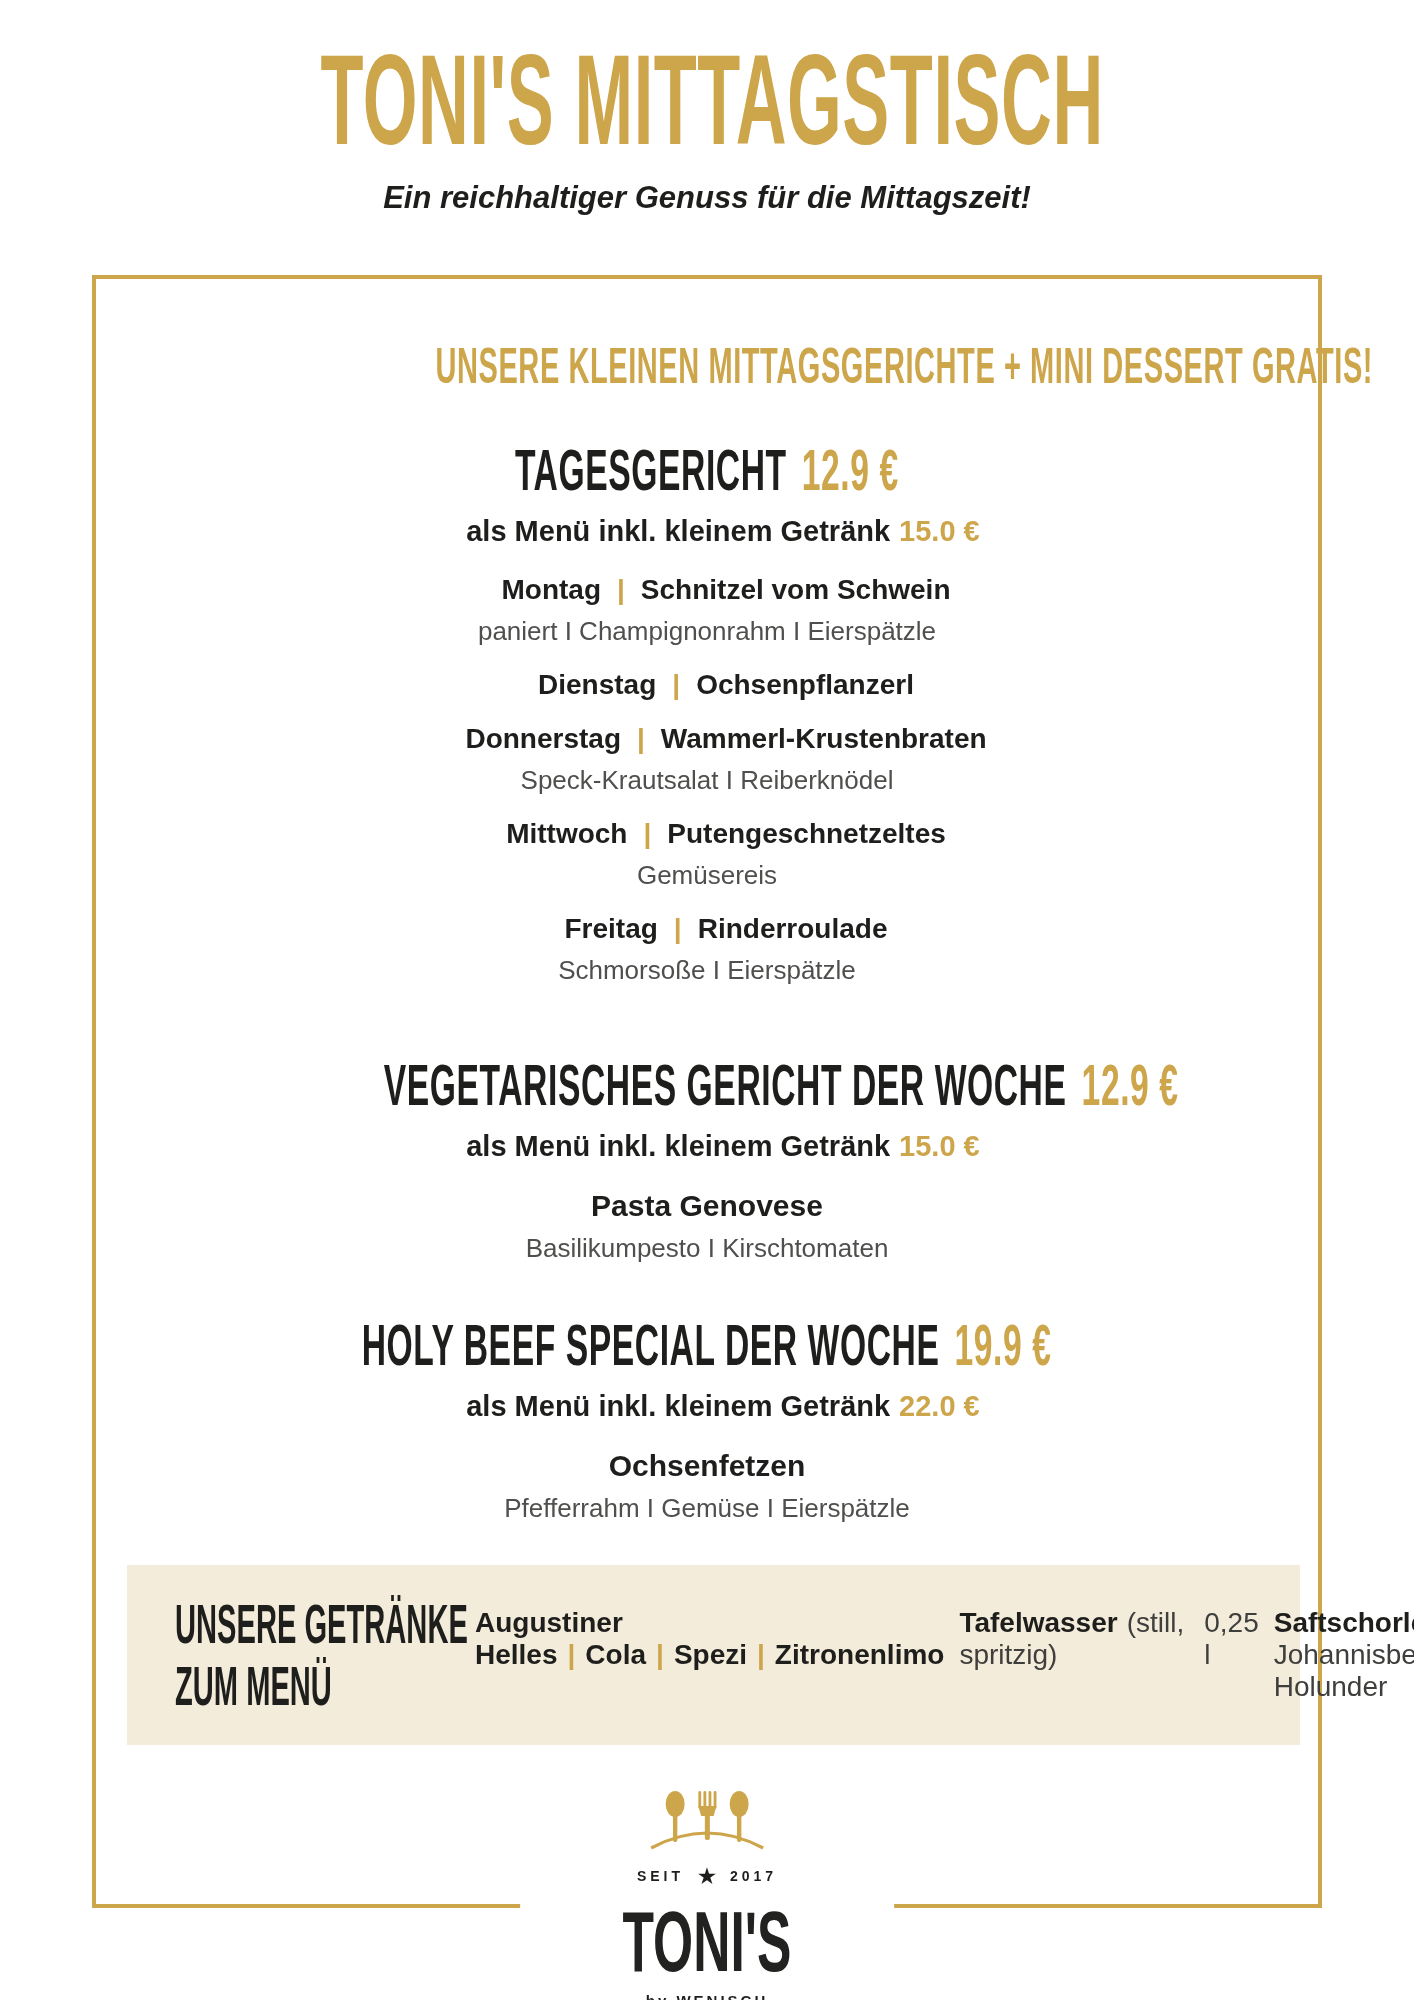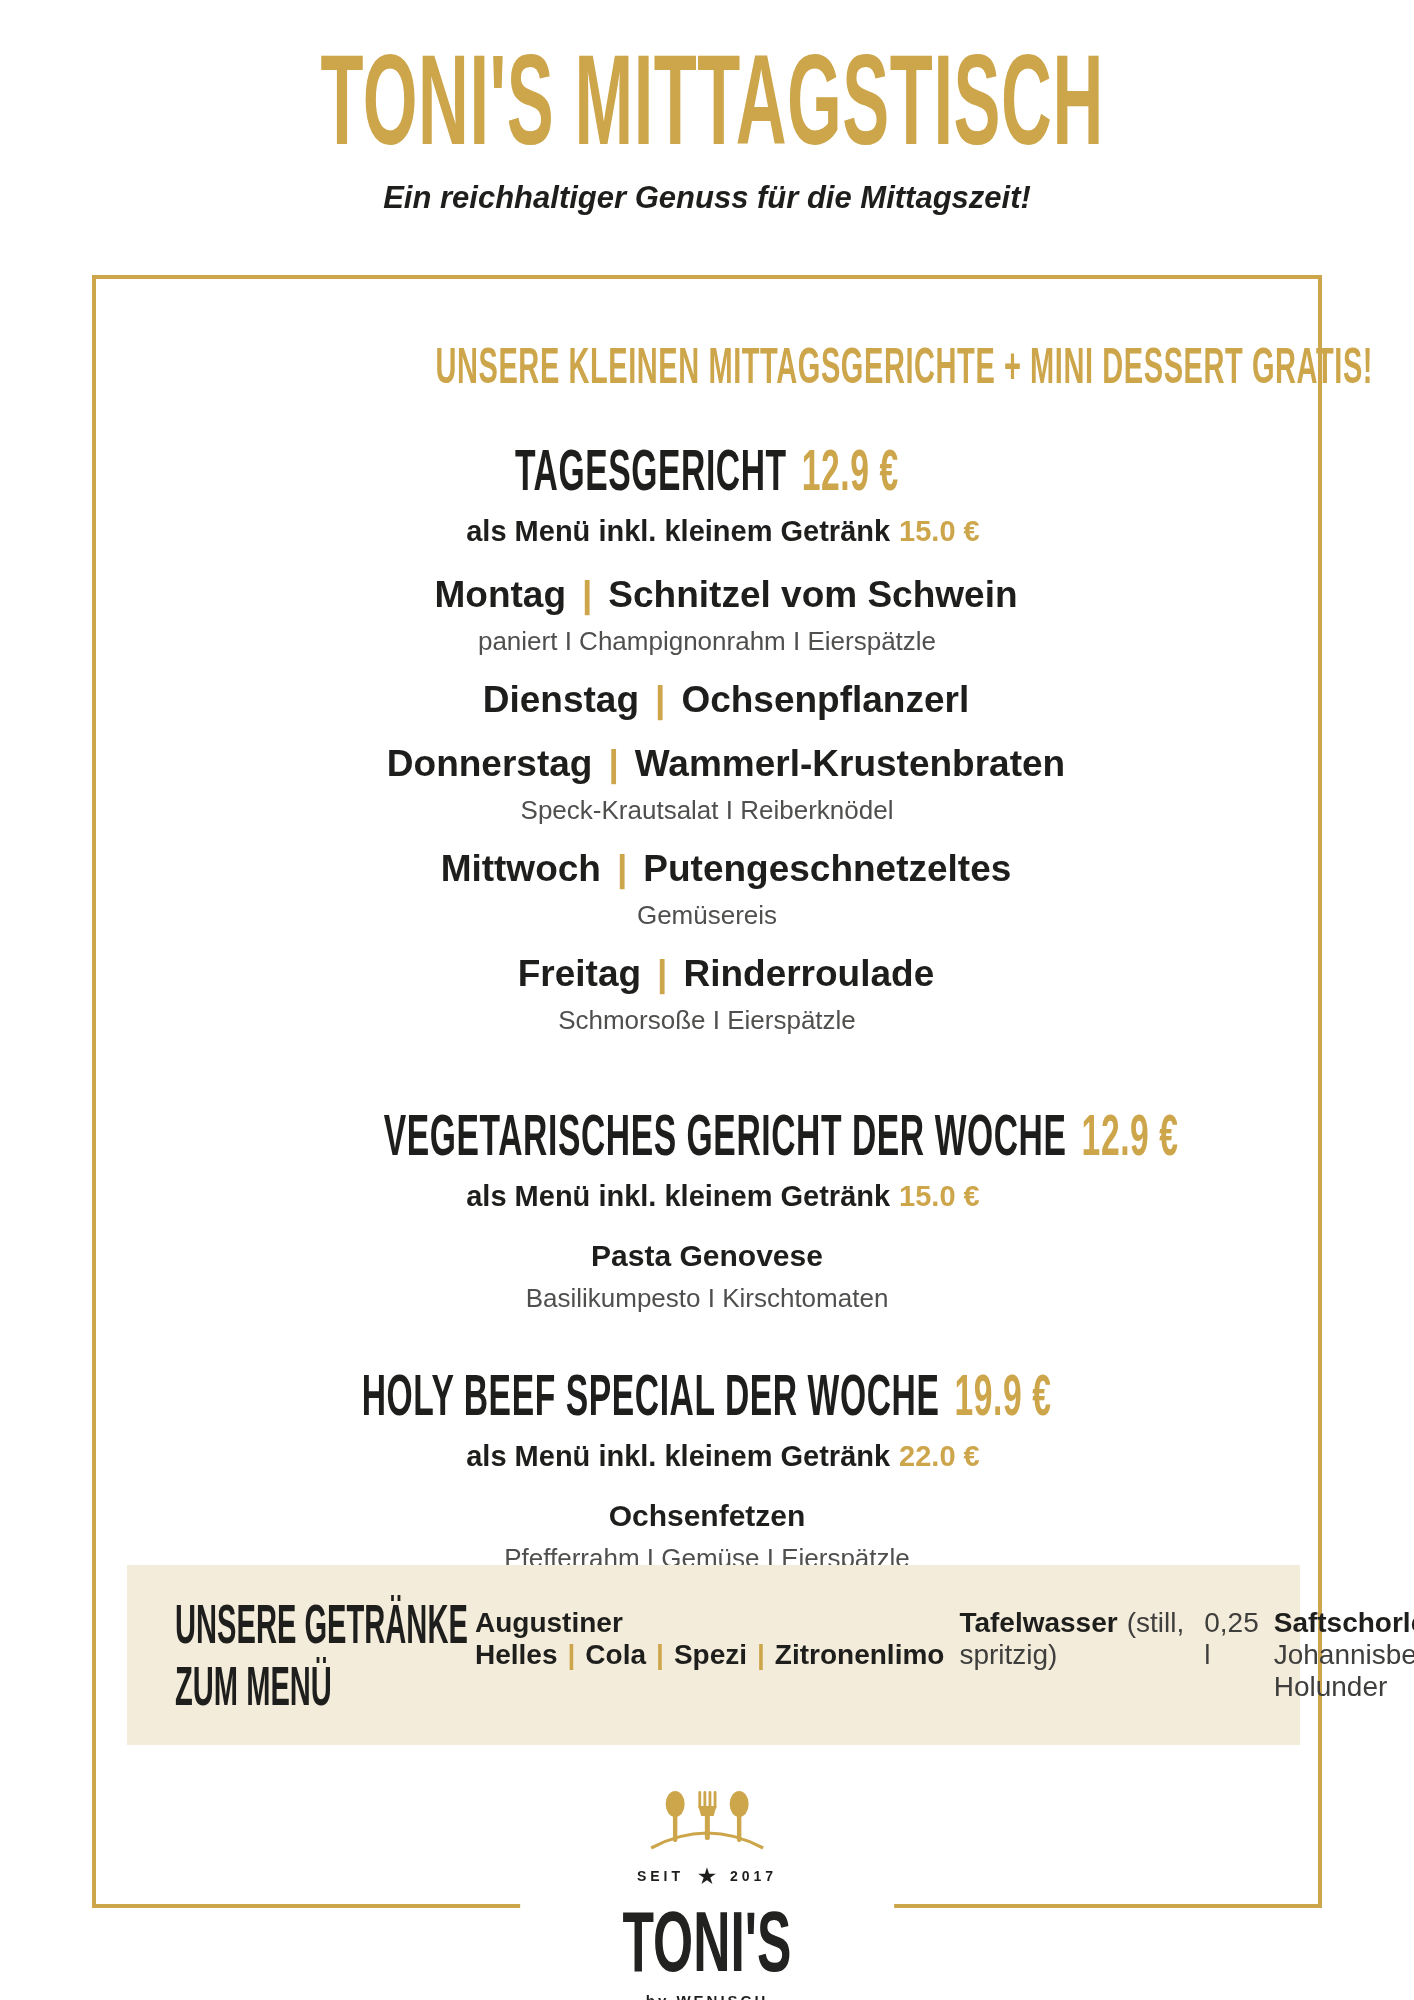--- a/index.html
+++ b/index.html
@@ -31,21 +31,21 @@
   .sec-head .price{color:var(--gold);margin-left:26px;}
   .mt-sec1{display:block;margin-top:50px;}
   .mt-sec2{display:block;margin-top:70px;}
   .mt-sec3{display:block;margin-top:52px;}
 
   .note{margin-top:16px;font-size:29px;font-weight:700;padding-left:32px;}
   .note .gold-price{color:var(--gold);margin-left:9px;}
 
   .item{margin-top:22px;}
   .item.first{margin-top:26px;}
-  .day-line{font-size:37px;font-weight:700;padding-left:38px;}
+  .day-line{font-size:28px;font-weight:700;padding-left:38px;}
   .pipe{color:var(--gold);margin:0 16px;font-weight:700;}
   .dish-line{font-size:30px;font-weight:700;}
   .desc{margin-top:10px;font-size:26px;font-weight:400;color:var(--gray);}
 
   .drinks{
     position:absolute;left:127px;right:114px;top:1565px;height:180px;
     background:var(--beige);display:flex;align-items:center;
     padding:40px 48px;text-align:left;
   }
   .drinks-head{width:300px;flex:0 0 auto;}

